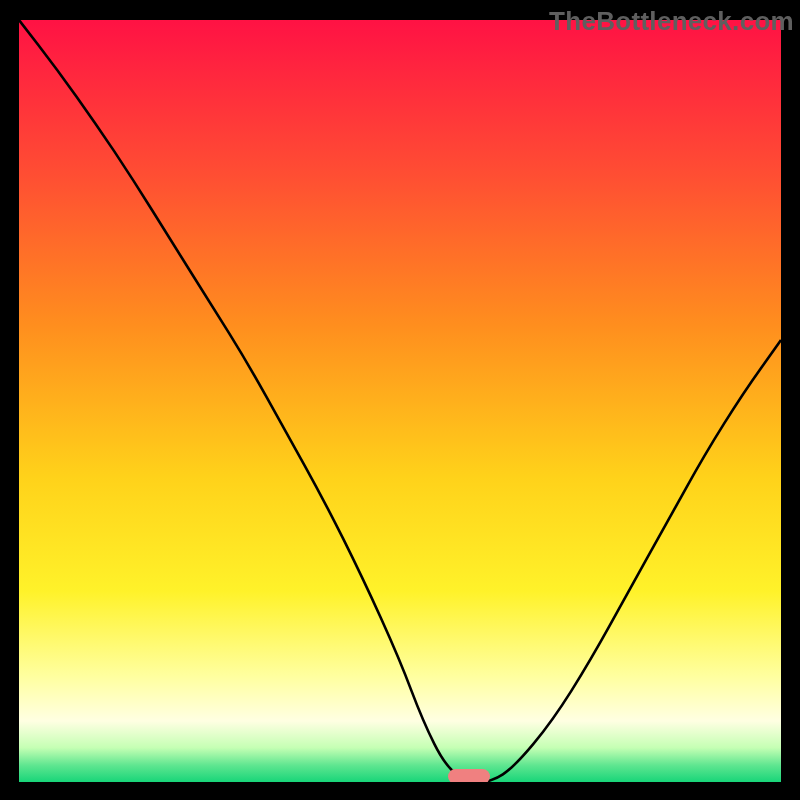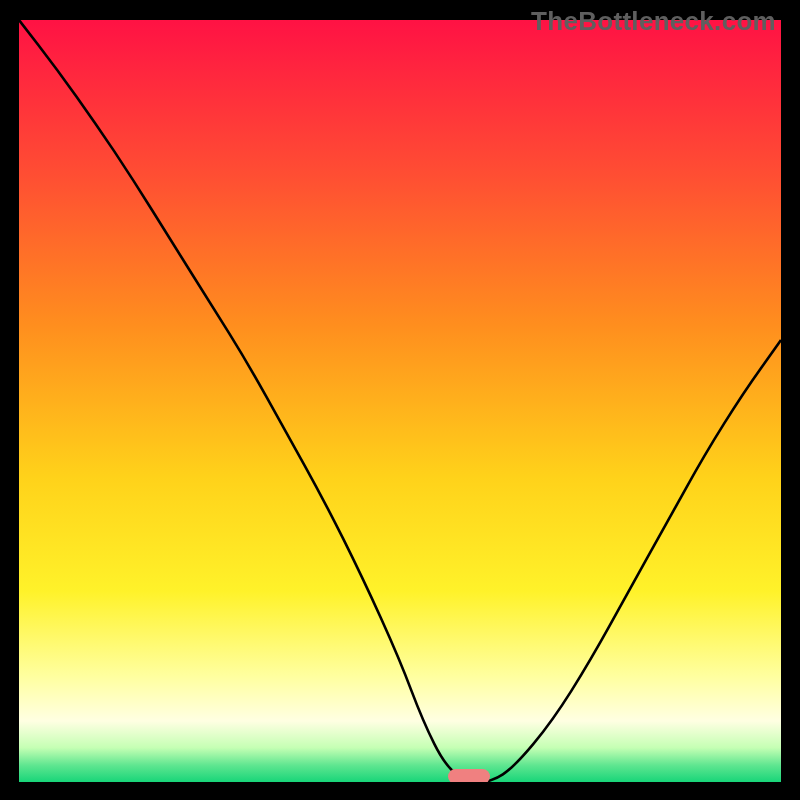--- a/index.html
+++ b/index.html
@@ -13,21 +13,21 @@
   }
   .frame {
     position: relative;
     width: 800px;
     height: 800px;
     background: #000;
   }
   .watermark {
     position: absolute;
     top: 6px;
-    right: 24px;
+    right: 6px;
     color: #5f5f5f;
     font-size: 26px;
     font-weight: 600;
     letter-spacing: 0.3px;
     z-index: 50;
   }
   .plot {
     position: absolute;
     left: 19px;
     top: 20px;

